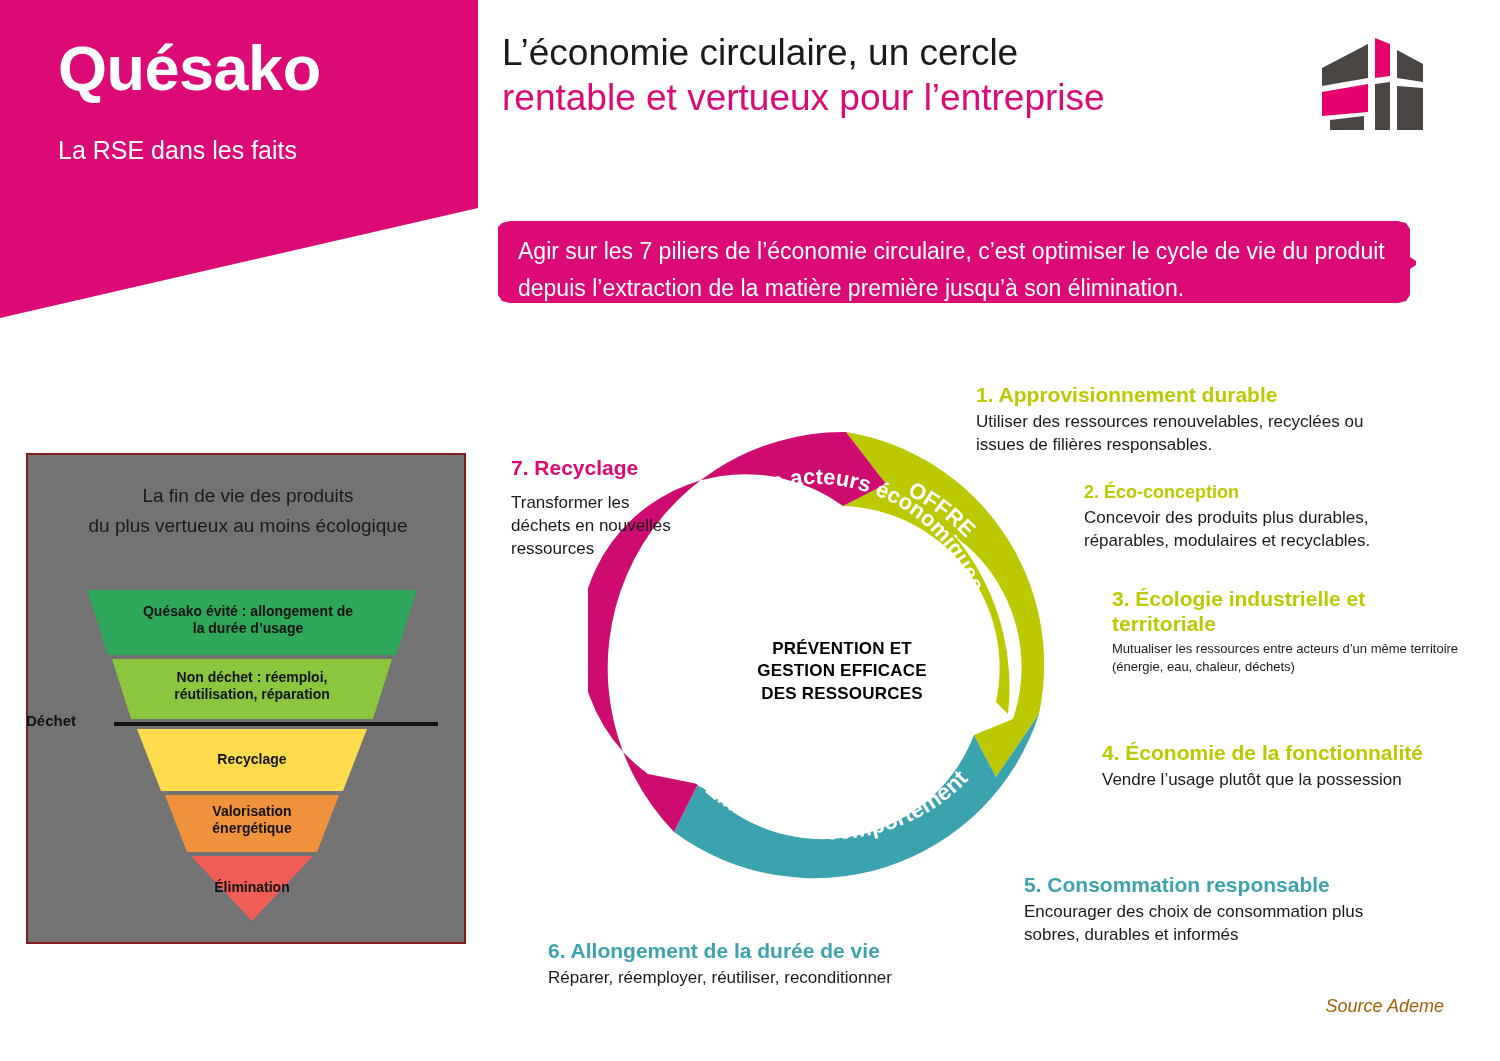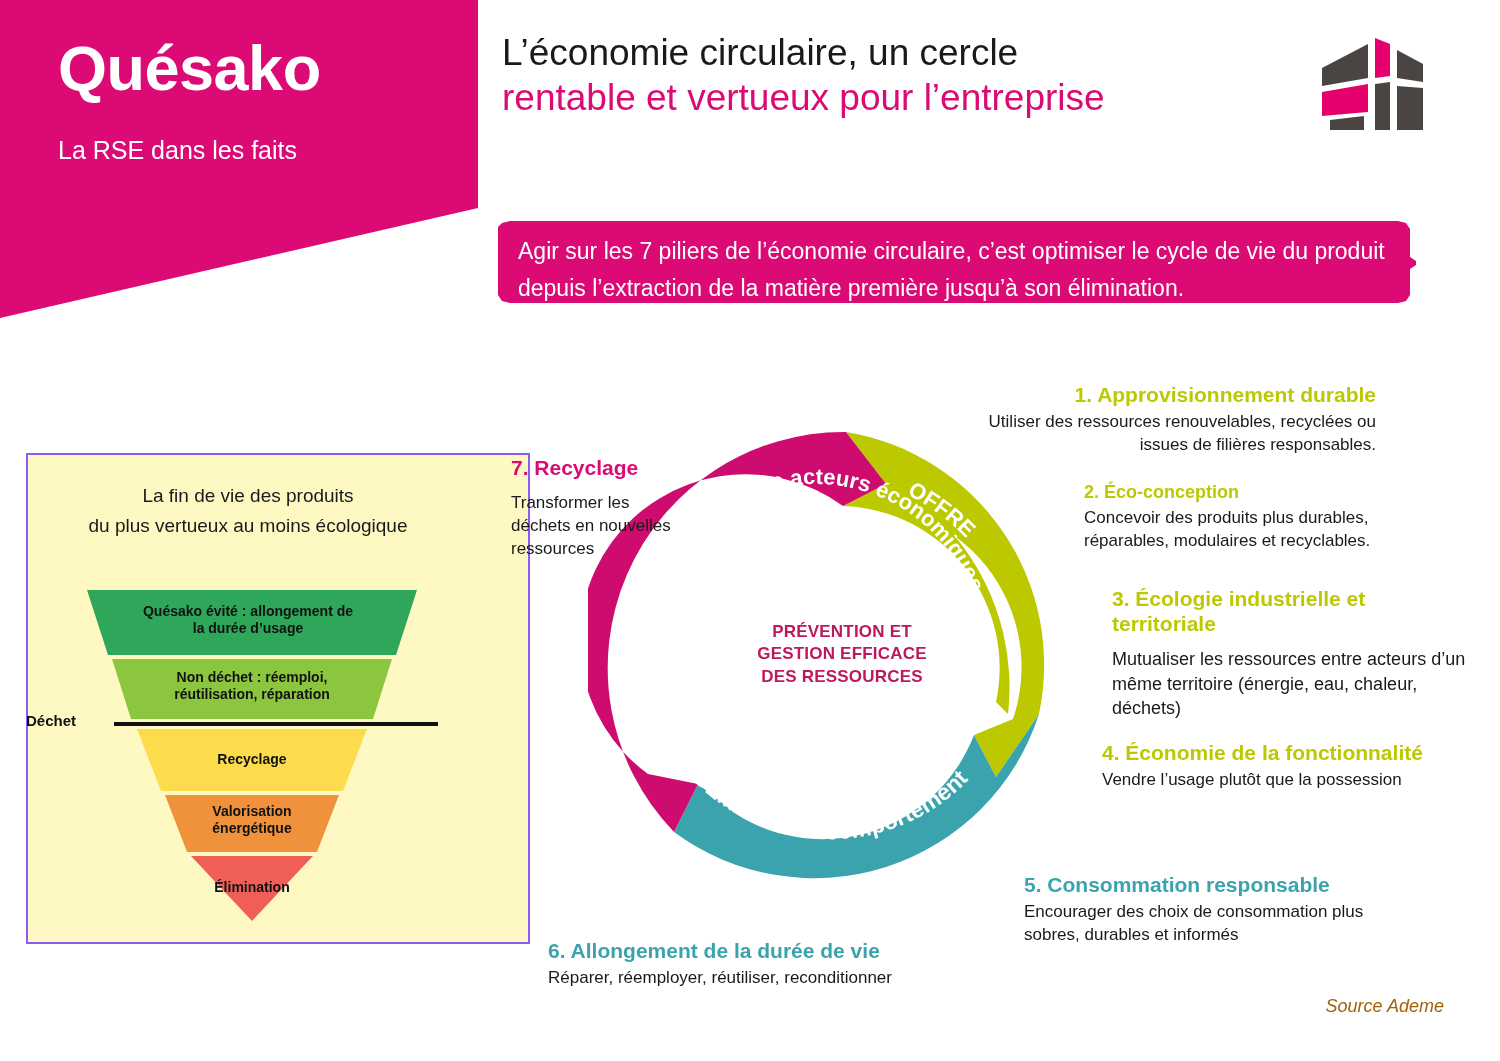--- a/index.html
+++ b/index.html
@@ -58,62 +58,62 @@
     );
     border-radius:3px;
   }
   #callout .ctext {
     position:absolute; left:20px; top:12px; width:880px;
     color:#ffffff; font-size:23px; line-height:1.62;
   }
 
   
   #funnel-panel {
-    position:absolute; left:26px; top:453px; width:504px; height:491px;
-    border:2px solid #8b5cf6; background:#fef9c3;
+    position:absolute; left:26px; top:453px; width:440px; height:491px;
+    border:2px solid #7f1d1d; background:#737373;
   }
   #funnel-title {
     position:absolute; left:0; top:26px; width:440px; text-align:center;
     font-size:19px; color:#1a1a1a; line-height:1.58;
   }
   #funnel-svg { position:absolute; left:0; top:0; width:440px; height:491px; }
   .funnel-label {
     position:absolute; text-align:center; font-weight:bold; color:#111111;
     line-height:1.22; font-size:14px;
   }
   #dechet-word {
     position:absolute; left:26px; top:712px;
     font-size:15px; font-weight:bold; color:#111111;
   }
 
   
   #circle-wrap { position:absolute; left:588px; top:414px; width:508px; height:510px; }
   #circle-svg  { width:508px; height:510px; display:block; }
   #center-text {
-    position:absolute; left:134px; top:207px; width:240px;
-    text-align:center; font-size:17px; font-weight:bold; color:#be185d;
+    position:absolute; left:134px; top:224px; width:240px;
+    text-align:center; font-size:17px; font-weight:bold; color:#000000;
     line-height:1.32; letter-spacing:.2px;
   }
 
   
   .pillar { position:absolute; }
   .pillar .p-title { font-weight:bold; line-height:1.2; }
   .pillar .p-body  { color:#1a1a1a; line-height:1.35; }
   .green  .p-title { color:#BCC900; }
   .teal   .p-title { color:#3BA3AD; }
   .pink   .p-title { color:#DB0A74; }
 
-  #pillar-1 { left:976px; top:382px; width:400px;text-align:right; }
+  #pillar-1 { left:976px; top:382px; width:400px; }
   #pillar-1 .p-title { font-size:21px; } #pillar-1 .p-body { font-size:17px; margin-top:4px; }
 
   #pillar-2 { left:1084px; top:482px; width:350px; }
   #pillar-2 .p-title { font-size:18px; } #pillar-2 .p-body { font-size:17px; margin-top:3px; }
 
   #pillar-3 { left:1112px; top:586px; width:360px; }
-  #pillar-3 .p-title { font-size:21px; } #pillar-3 .p-body { font-size:18px; margin-top:11px; }
+  #pillar-3 .p-title { font-size:21px; } #pillar-3 .p-body { font-size:13px; margin-top:4px; }
 
   #pillar-4 { left:1102px; top:740px; width:390px; }
   #pillar-4 .p-title { font-size:21px; } #pillar-4 .p-body { font-size:17px; margin-top:4px; }
 
   #pillar-5 { left:1024px; top:872px; width:370px; }
   #pillar-5 .p-title { font-size:21px; } #pillar-5 .p-body { font-size:17px; margin-top:4px; }
 
   #pillar-6 { left:548px; top:938px; width:430px; }
   #pillar-6 .p-title { font-size:21px; } #pillar-6 .p-body { font-size:17px; margin-top:4px; }
 

